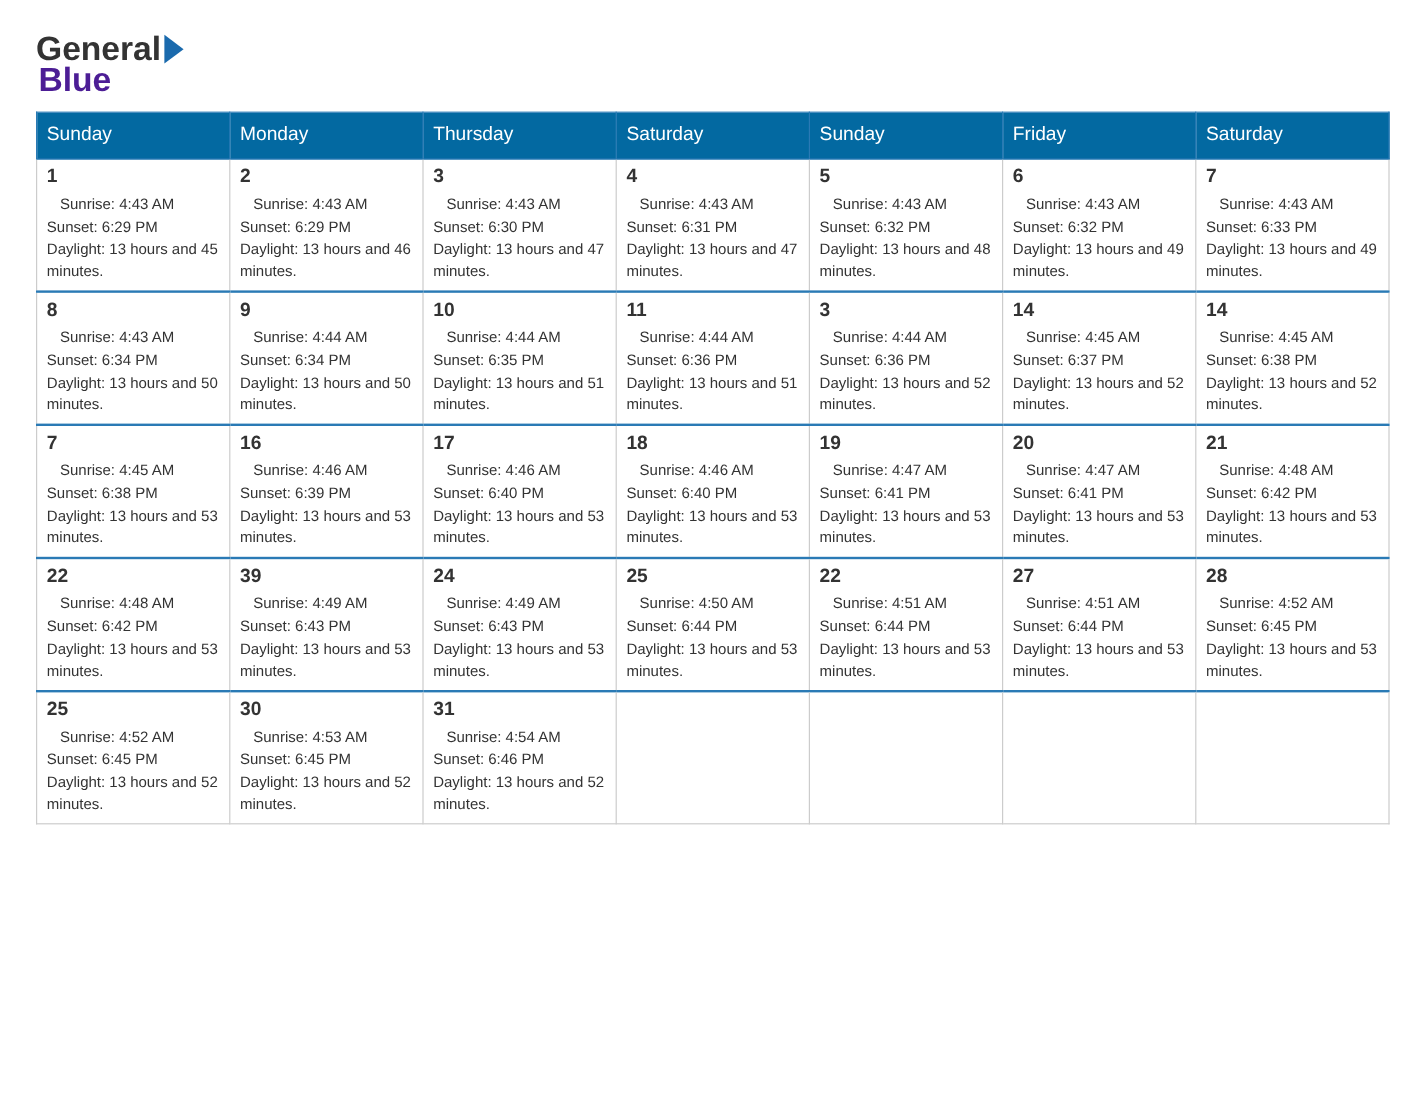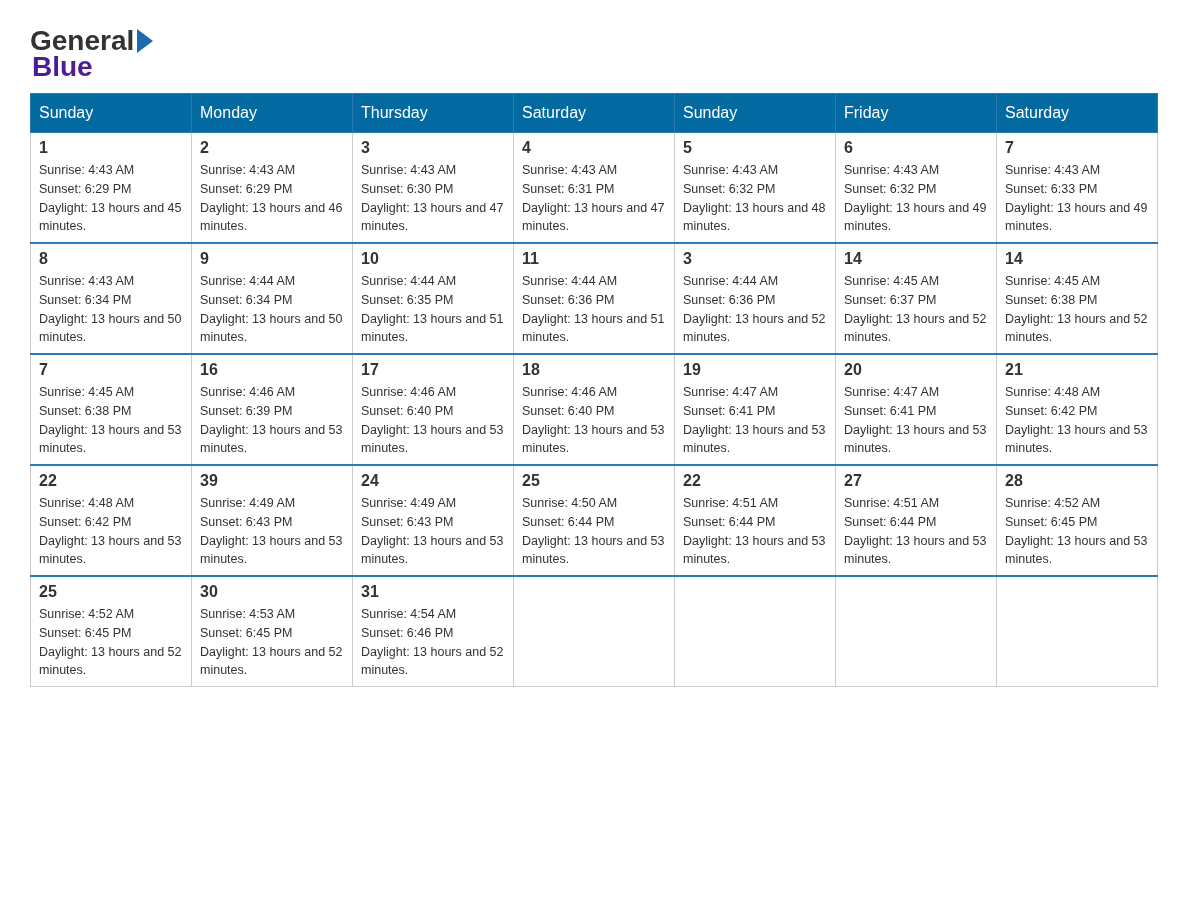--- a/index.html
+++ b/index.html
@@ -68,20 +68,21 @@
     .day-num {
       font-size: 16px;
       font-weight: bold;
       margin-bottom: 4px;
       display: block;
     }
     .day-info {
       font-size: 12.5px;
       line-height: 1.5;
       color: #333;
+      margin-left: 11px;
     }
     .empty-cell {
       background: #fff;
     }
   </style>
 </head>
 <body>
 
 <div class="header">
   <div class="logo">

